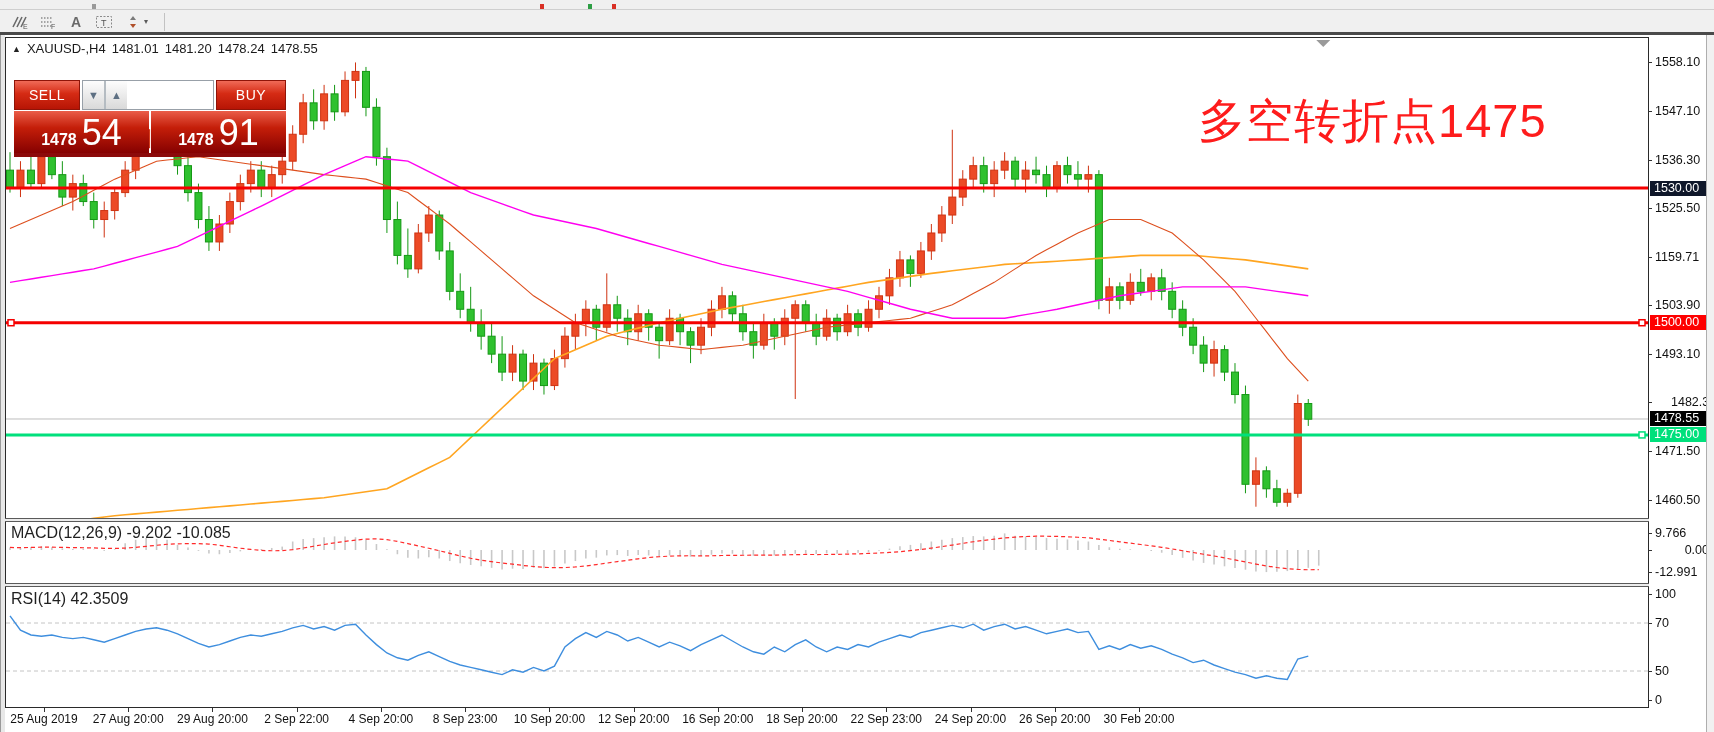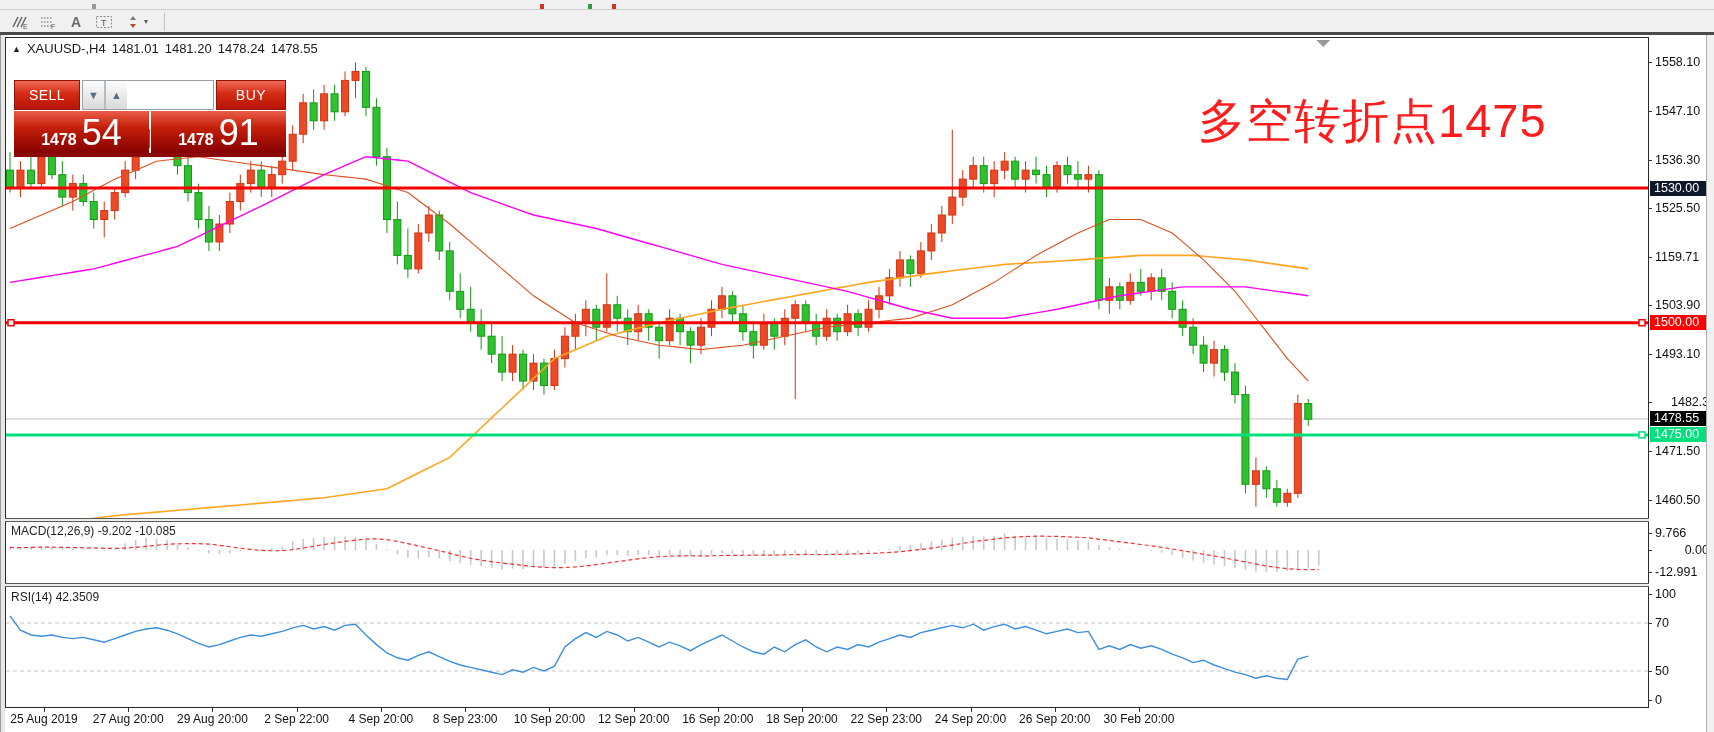--- a/index.html
+++ b/index.html
@@ -16,21 +16,21 @@
   .tf-btn{min-width:27px;height:20px;padding:0 4px;display:inline-flex;align-items:center;justify-content:center;
     font-size:11.5px;color:#3c3c3c;cursor:pointer;border:1px solid transparent;margin-right:2px;box-sizing:border-box;}
   .tf-btn.sel{background:#fbfbfb;border:1px solid #8f8f8f;}
   
   #leftGutter{left:0;top:34px;width:5px;height:698px;background:#e8e8e8;border-left:1px solid #9a9a9a;box-sizing:border-box;z-index:1;}
   #chartWindow{left:5px;top:37px;width:1644px;height:671px;background:#fff;border:1px solid #2a2a2a;box-sizing:border-box;z-index:1;}
   .splitter{left:5px;width:1644px;height:4px;background:#ececec;border-top:1px solid #5a5a5a;border-bottom:1px solid #5a5a5a;box-sizing:border-box;z-index:3;}
   #chartHeader{left:12px;top:41px;z-index:4;font-size:13px;color:#1a1a1a;display:flex;gap:6px;align-items:center;}
   #chartHeader .tri{font-size:9px;color:#222;}
   #annotation{left:1198px;top:90px;z-index:4;font-size:47px;font-weight:400;color:#fe1c1c;white-space:nowrap;letter-spacing:1px;}
-  .paneLabel{z-index:4;font-size:12px;color:#1f1f1f;white-space:nowrap;}
+  .paneLabel{z-index:4;font-size:16px;color:#1f1f1f;white-space:nowrap;}
   svg.pane{position:absolute;z-index:2;}
   
   .px-label{position:absolute;left:1655px;width:54px;font-size:12.5px;color:#111;z-index:3;white-space:nowrap;}
   .px-tick{position:absolute;left:1648px;width:4px;height:1px;background:#333;z-index:3;}
   .px-badge{position:absolute;left:1650px;width:56px;height:15px;font-size:12.5px;line-height:15px;padding-left:4px;box-sizing:border-box;color:#fff;z-index:4;white-space:nowrap;}
   #dateRow{left:6px;top:708px;width:1642px;height:24px;background:#fff;z-index:2;}
   .dt-label{position:absolute;top:4px;width:100px;margin-left:-50px;text-align:center;font-size:12px;color:#111;white-space:nowrap;}
   .dt-tick{position:absolute;top:0;width:1px;height:4px;background:#333;}
   #scrollbar{left:1706px;top:34px;width:8px;height:698px;background:#f1f1f1;border-left:1px solid #aeaeae;box-sizing:border-box;z-index:3;}
   

